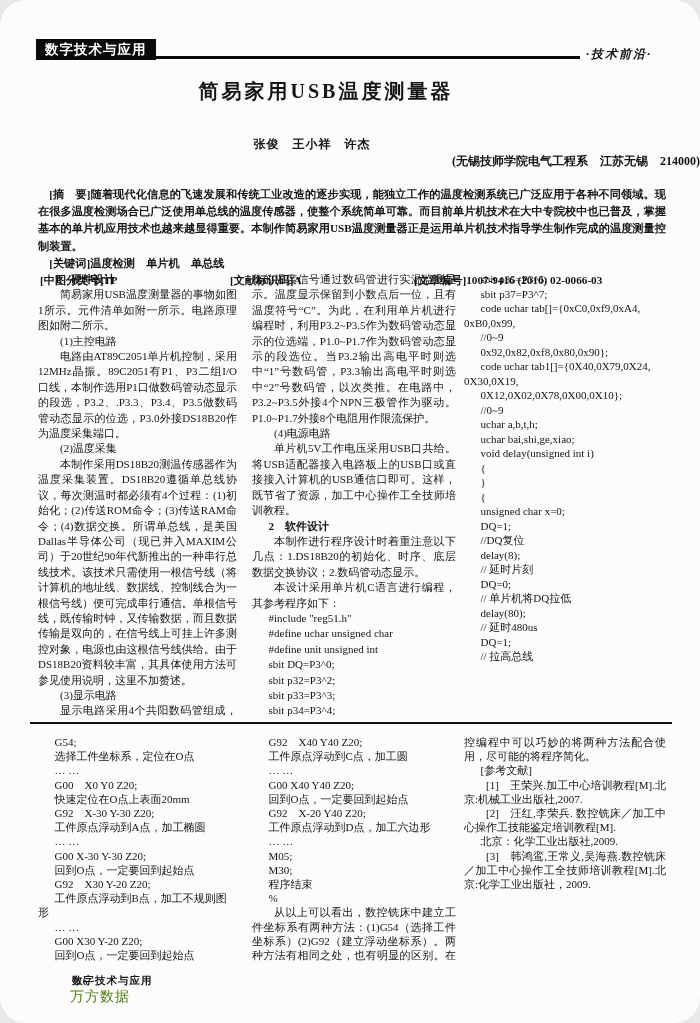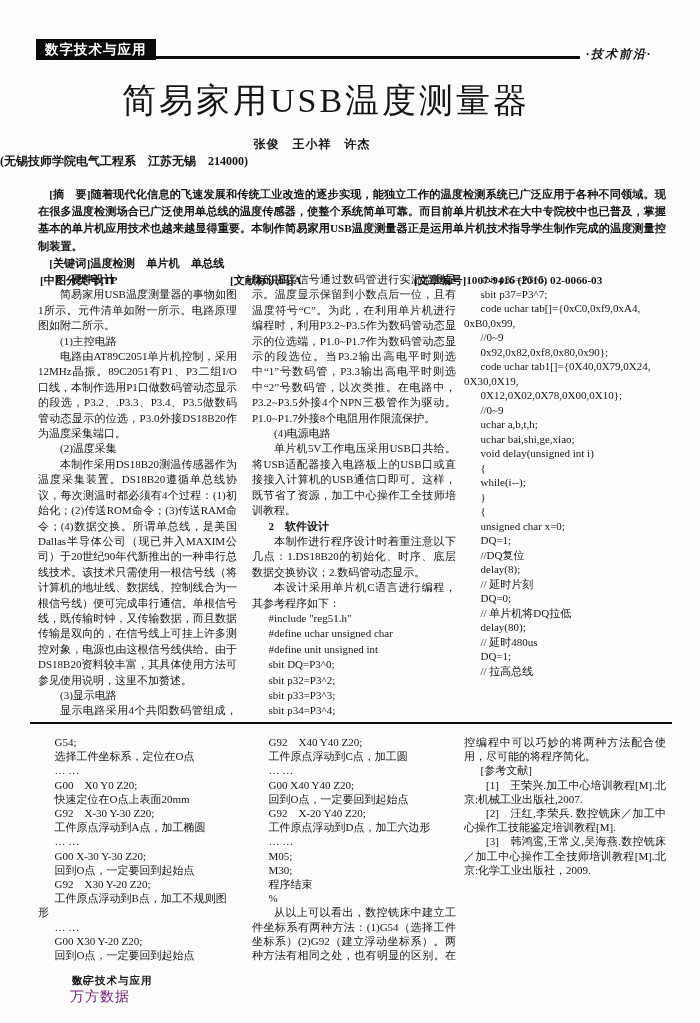--- a/index.html
+++ b/index.html
@@ -1,43 +1,44 @@
 <!DOCTYPE html>
 <html><head>
 <meta charset="utf-8">
 <style>
   html,body{margin:0;padding:0;background:#e8e8e8;}
   .page{
     position:relative; width:700px; height:1023px; margin:0 auto;
     background:#fcfcfa; color:#141414; overflow:hidden;
     font-family:"Liberation Serif","DejaVu Serif",serif;
+    border-radius:26px;
   }
   
   .mast-box{
     position:absolute; left:36px; top:39px; height:21px; line-height:21px;
     background:#0a0a0a; color:#fff; padding:0 9px;
     font-family:"Liberation Sans","DejaVu Sans",sans-serif;
     font-weight:bold; font-size:13.5px; letter-spacing:1px; z-index:2;
   }
   .mast-rule{position:absolute; left:36px; top:56px; width:544px; height:3px; background:#0a0a0a;}
   .mast-tag{
     position:absolute; left:586px; top:46px; width:90px;
     font-style:italic; font-weight:bold; font-size:12px; letter-spacing:2px; white-space:nowrap;
   }
   
   .title{
     position:absolute; left:0; top:78px; width:652px; text-align:center;
-    font-size:34px; font-weight:normal; letter-spacing:3px;
+    font-size:20px; font-weight:bold; letter-spacing:3px;
   }
   .authors{
     position:absolute; left:0; top:136px; width:624px; text-align:center;
     font-size:12px; font-weight:bold; letter-spacing:1px;
   }
   .affiliation{
-    position:absolute; left:0; top:153px; width:700px; text-align:left;
+    position:absolute; left:0; top:153px; width:700px; text-align:right;
     font-size:12px; font-weight:bold;
   }
   
   .front{
     position:absolute; left:38px; top:186px; width:628px;
     font-size:11.2px; line-height:17.2px; text-align:justify;
   }
   .front .abs{text-indent:1em; font-weight:bold; margin:0;}
   .front .kw{text-indent:1em; font-weight:bold; margin:0;}
   .meta-row{position:relative; height:18px; font-weight:bold;}
@@ -66,21 +67,21 @@
     font-size:9.5px; font-weight:bold; letter-spacing:2px;margin-left:40px;
   }
   .foot-journal{
     position:absolute; left:72px; top:974px;
     font-family:"Liberation Sans","DejaVu Sans",sans-serif;
     font-size:10.5px; font-weight:bold; letter-spacing:1px;
   }
   .foot-mark{
     position:absolute; left:70px; top:988px;
     font-family:Liberation Serif, serif;
-    font-size:14px; color:#701a75; letter-spacing:1px;
+    font-size:14px; color:#4d7c0f; letter-spacing:1px;
   }
 </style>
 </head>
 <body>
 
 <div class="page">
 
   <div class="mast-box">
     <span>数字技术与应用</span>
   </div>
@@ -134,21 +135,20 @@
       <div class="ln c">//0~9</div>
       <div class="ln c">0x92,0x82,0xf8,0x80,0x90};</div>
       <div class="ln c">code uchar tab1[]={0X40,0X79,0X24,</div>
       <div class="ln w">0X30,0X19,</div>
       <div class="ln c">0X12,0X02,0X78,0X00,0X10};</div>
       <div class="ln c">//0~9</div>
       <div class="ln c">uchar a,b,t,h;</div>
       <div class="ln c">uchar bai,shi,ge,xiao;</div>
       <div class="ln c">void delay(unsigned int i)</div>
       <div class="ln c">{</div>
-      <div class="ln c">while(i--);</div>
       <div class="ln c">}</div>
       <div class="ln c">{</div>
       <div class="ln c">unsigned char x=0;</div>
       <div class="ln c">DQ=1;</div>
       <div class="ln c">//DQ复位</div>
       <div class="ln c">delay(8);</div>
       <div class="ln c">// 延时片刻</div>
       <div class="ln c">DQ=0;</div>
       <div class="ln c">// 单片机将DQ拉低</div>
       <div class="ln c">delay(80);</div>
@@ -190,20 +190,21 @@
       <div class="ln c">M30;</div>
       <div class="ln c">程序结束</div>
       <div class="ln c">%</div>
       <div class="ln p">从以上可以看出，数控铣床中建立工件坐标系有两种方法：(1)G54（选择工件坐标系）(2)G92（建立浮动坐标系）。两种方法有相同之处，也有明显的区别。在数</div>
     </div>
   <div class="col gcol c3">
       <div class="ln n">控编程中可以巧妙的将两种方法配合使用，尽可能的将程序简化。</div>
       <div class="ln c">[参考文献]</div>
       <div class="ln p">[1]　王荣兴.加工中心培训教程[M].北京:机械工业出版社,2007.</div>
       <div class="ln p">[2]　汪红,李荣兵. 数控铣床／加工中心操作工技能鉴定培训教程[M].</div>
+      <div class="ln c">北京：化学工业出版社,2009.</div>
       <div class="ln p">[3]　韩鸿鸾,王常义,吴海燕.数控铣床／加工中心操作工全技师培训教程[M].北京:化学工业出版社，2009.</div>
     </div>
 
   <div class="foot-no">66</div>
   <div class="foot-journal">数字技术与应用</div>
   <div class="foot-mark">万方数据</div>
 
 </div>
 
 </body></html>

